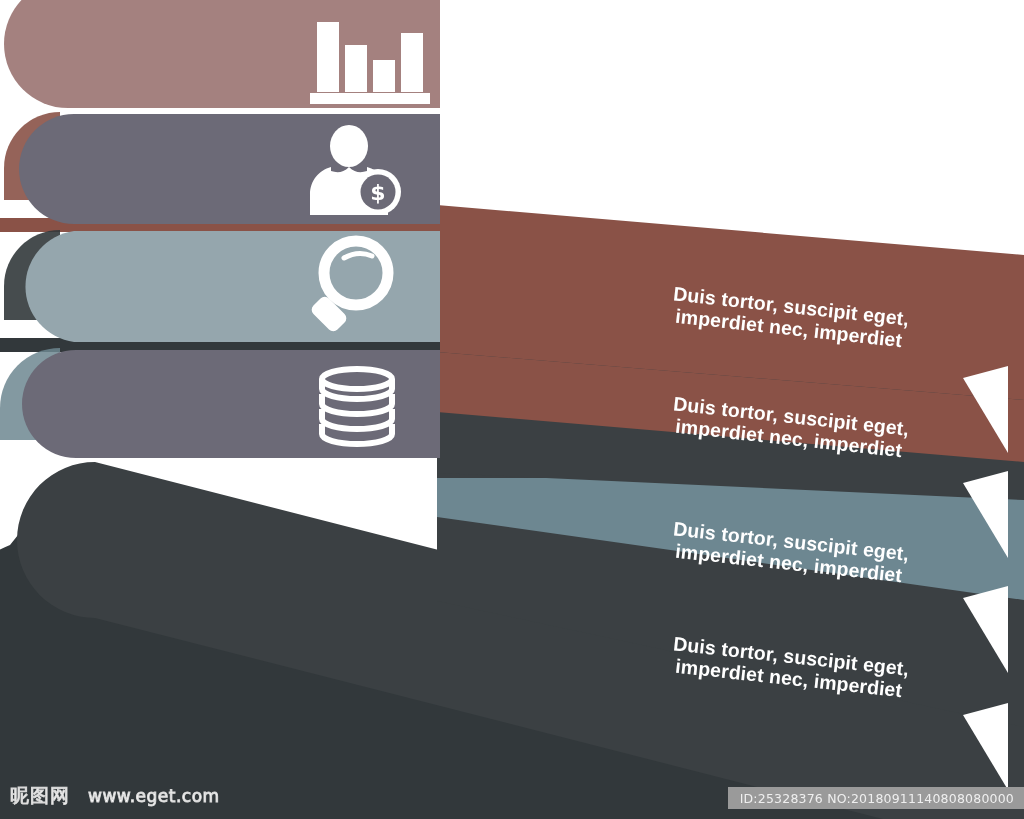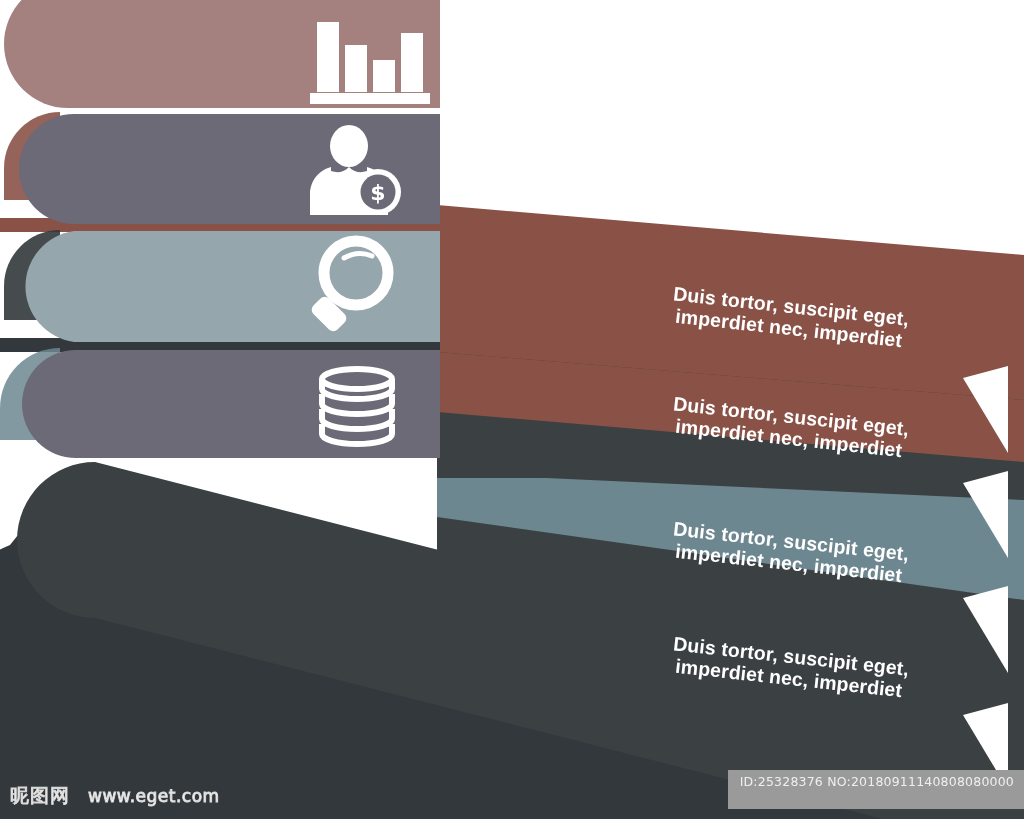--- a/index.html
+++ b/index.html
@@ -44,21 +44,21 @@
     font-size:19px;
     letter-spacing:1px;
     font-family:"DejaVu Sans", sans-serif;
   }
   .wm-right {
     position:absolute;
     right:0; bottom:10px;
     background:#9a9a9a;
     color:#efefef;
     font-size:12.5px;
-    padding:4px 10px 20px 12px;
+    padding:4px 10px 3px 12px;
     letter-spacing:0.2px;
     font-family:"DejaVu Sans", sans-serif;
   }
 </style>
 </head>
 <body>
 
 <div id="stage">
 
   <svg class="layer" viewBox="0 0 1024 819">

